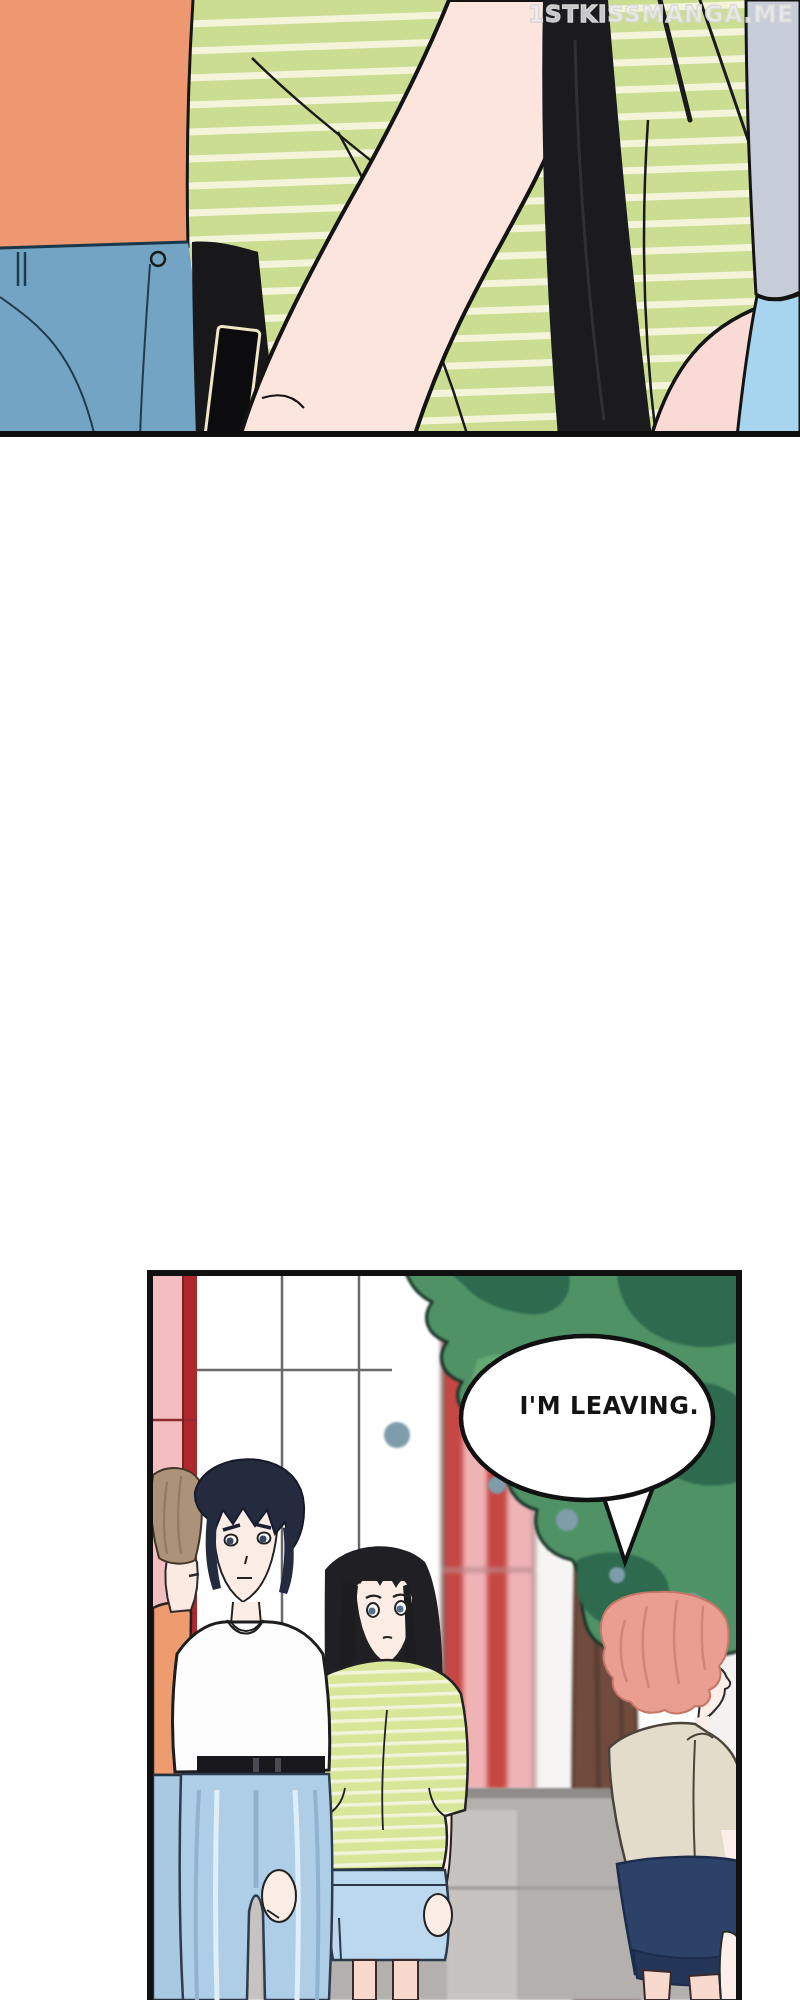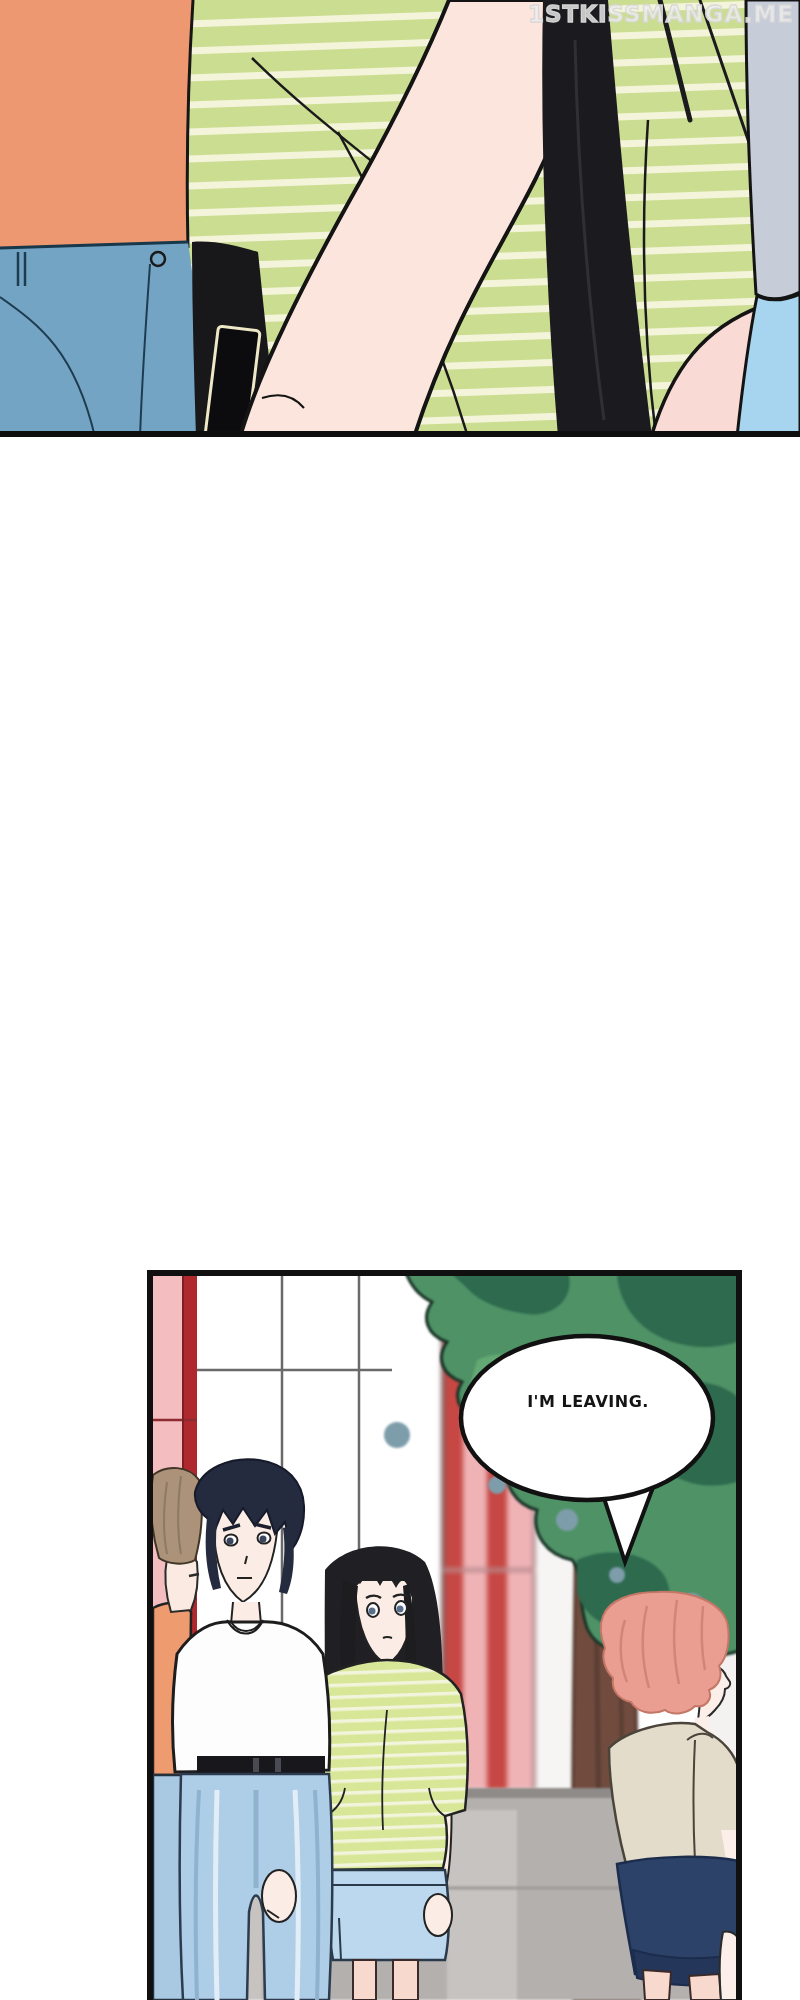--- a/index.html
+++ b/index.html
@@ -11,22 +11,22 @@
   svg{display:block;}
   .watermark{
     position:absolute;top:1px;right:6px;width:320px;text-align:right;
     font-weight:700;font-size:23px;letter-spacing:1px;
     color:rgba(255,255,255,0.55);
     -webkit-text-stroke:1.3px rgba(215,215,215,0.95);
     text-shadow:0 0 1px rgba(200,200,200,0.6);
     z-index:5;pointer-events:none;
   }
   .bubble-text{
-    position:absolute;left:330px;top:122px;width:222px;text-align:center;
-    font-weight:700;font-size:16px;letter-spacing:0.5px;color:#141414;
+    position:absolute;left:330px;top:122px;width:222px;text-align:right;
+    font-weight:700;font-size:24px;letter-spacing:0.5px;color:#141414;
     z-index:6;
   }
   .blur25{filter:blur(2.5px);}
   .blur15{filter:blur(1.5px);}
   .blur10{filter:blur(1px);}
 </style>
 </head>
 <body>
 
 <div class="panel" id="panel-1">

